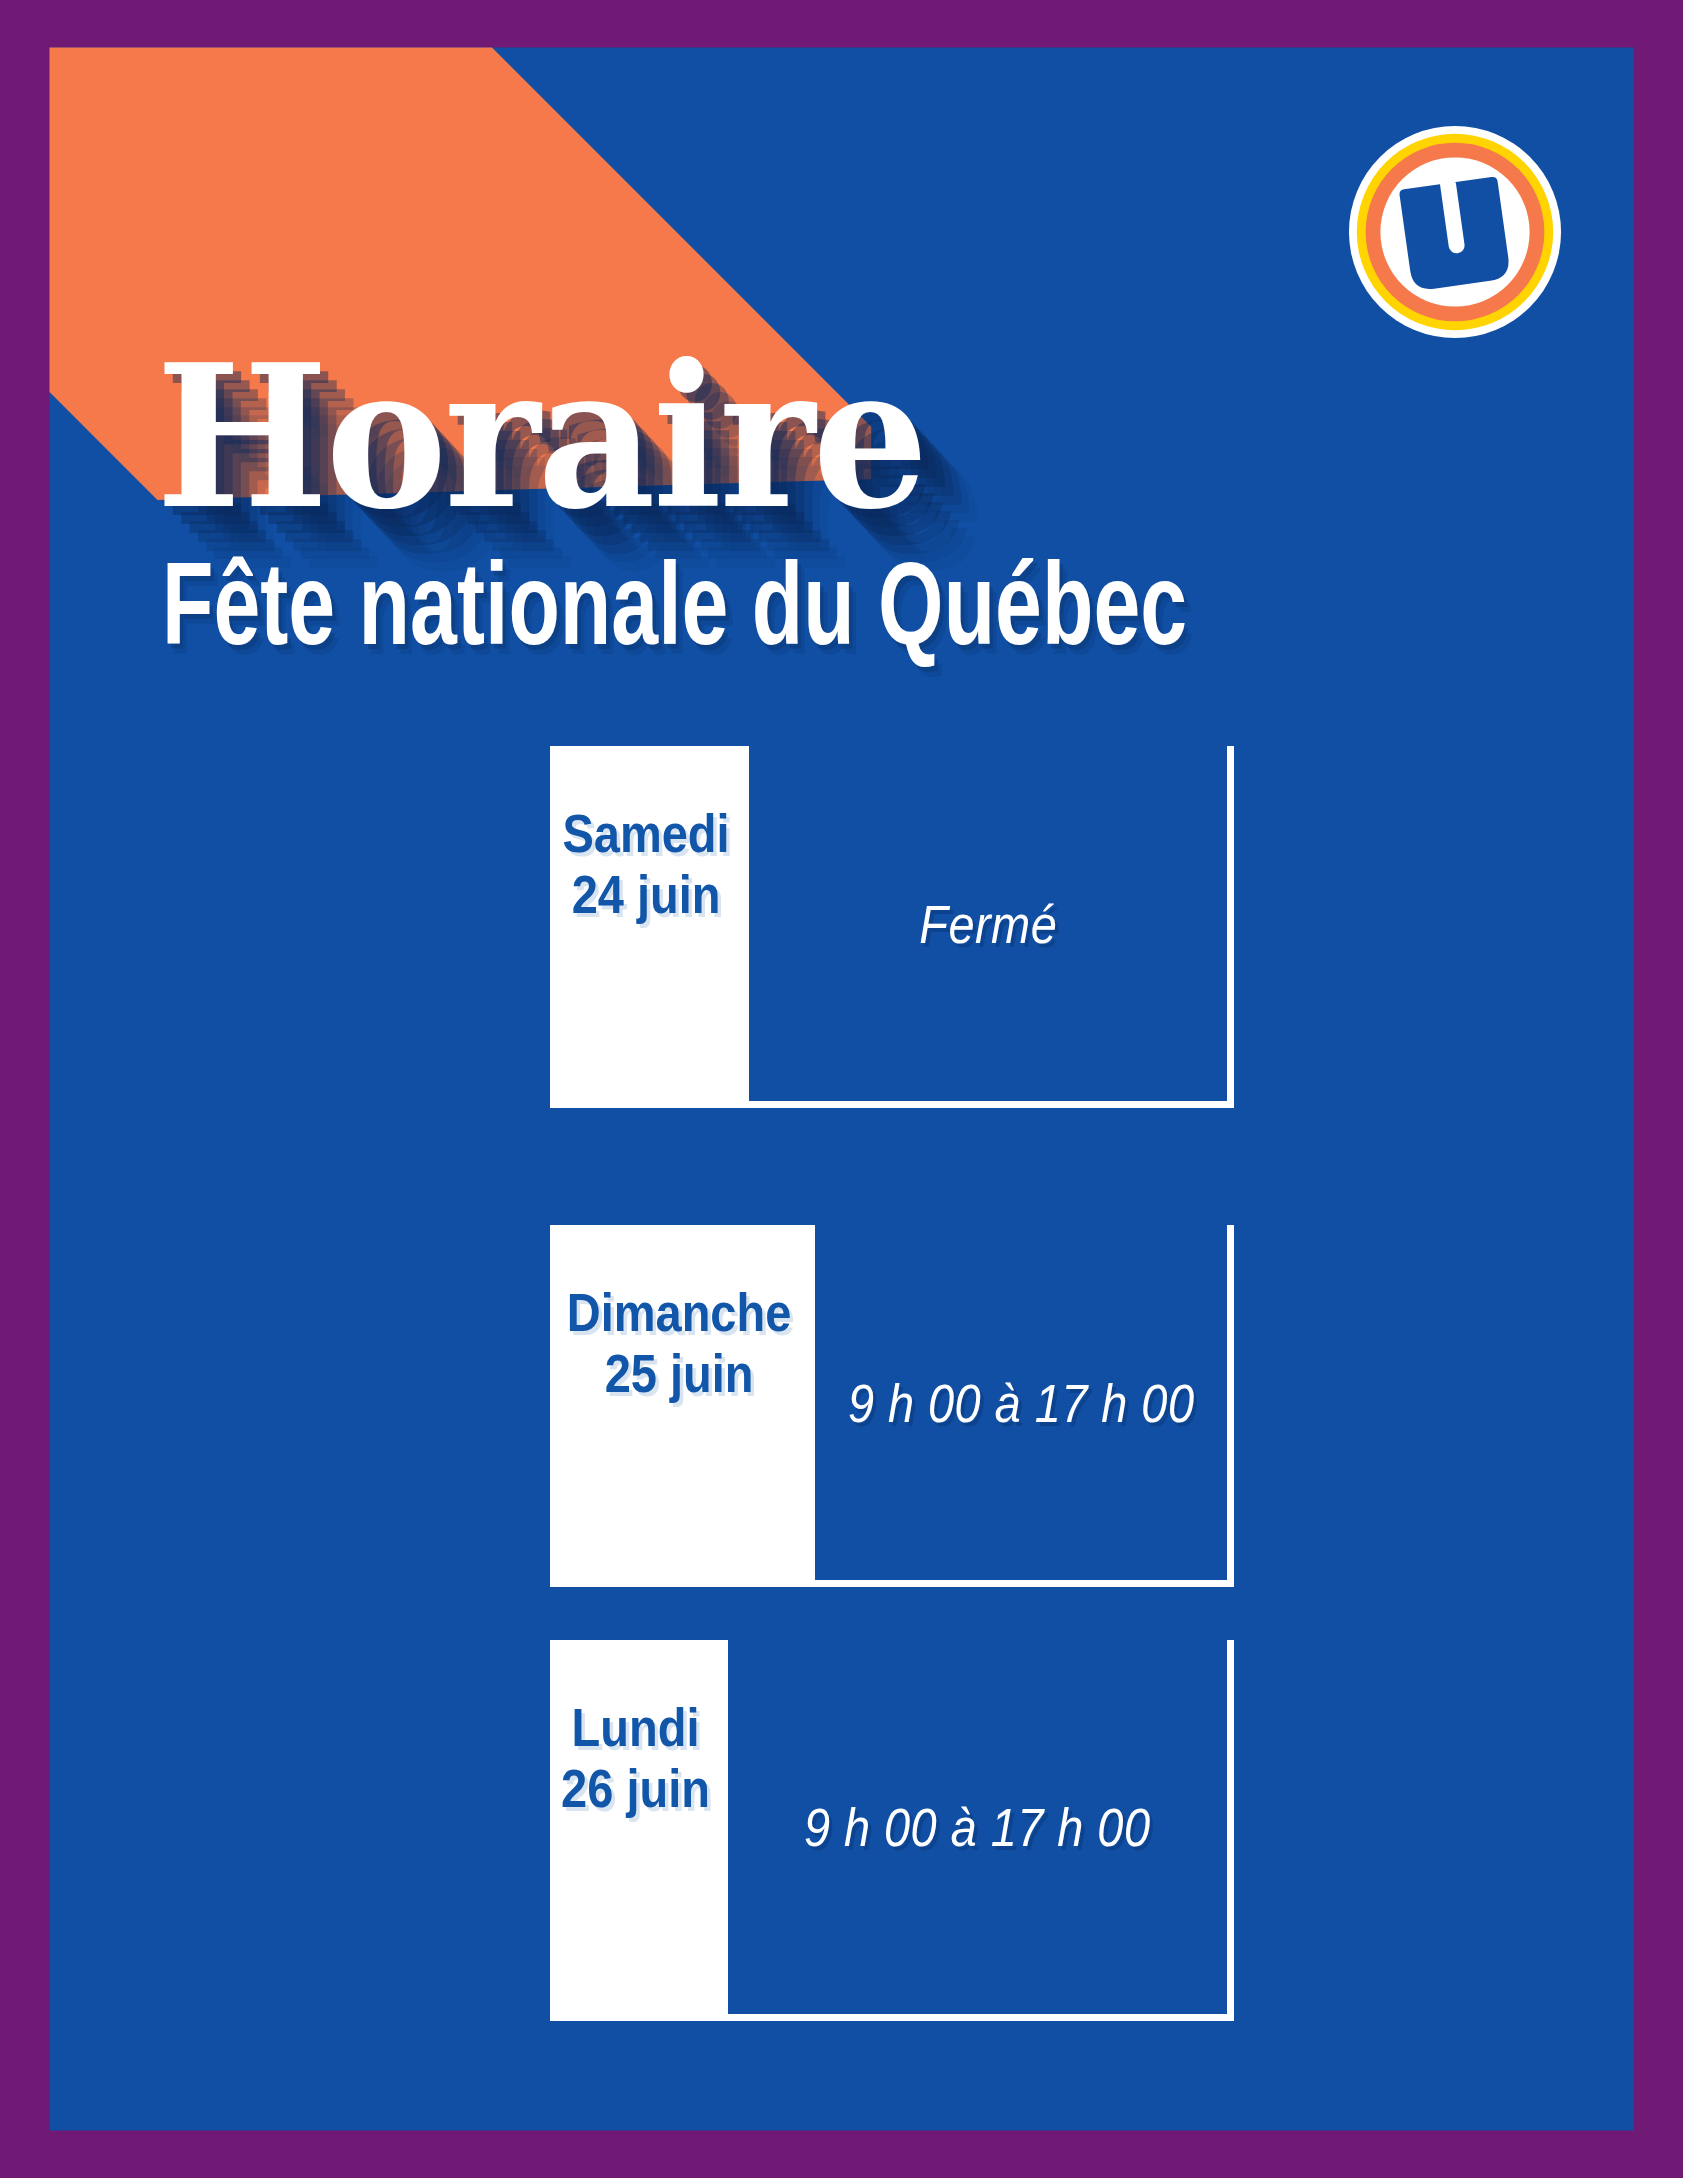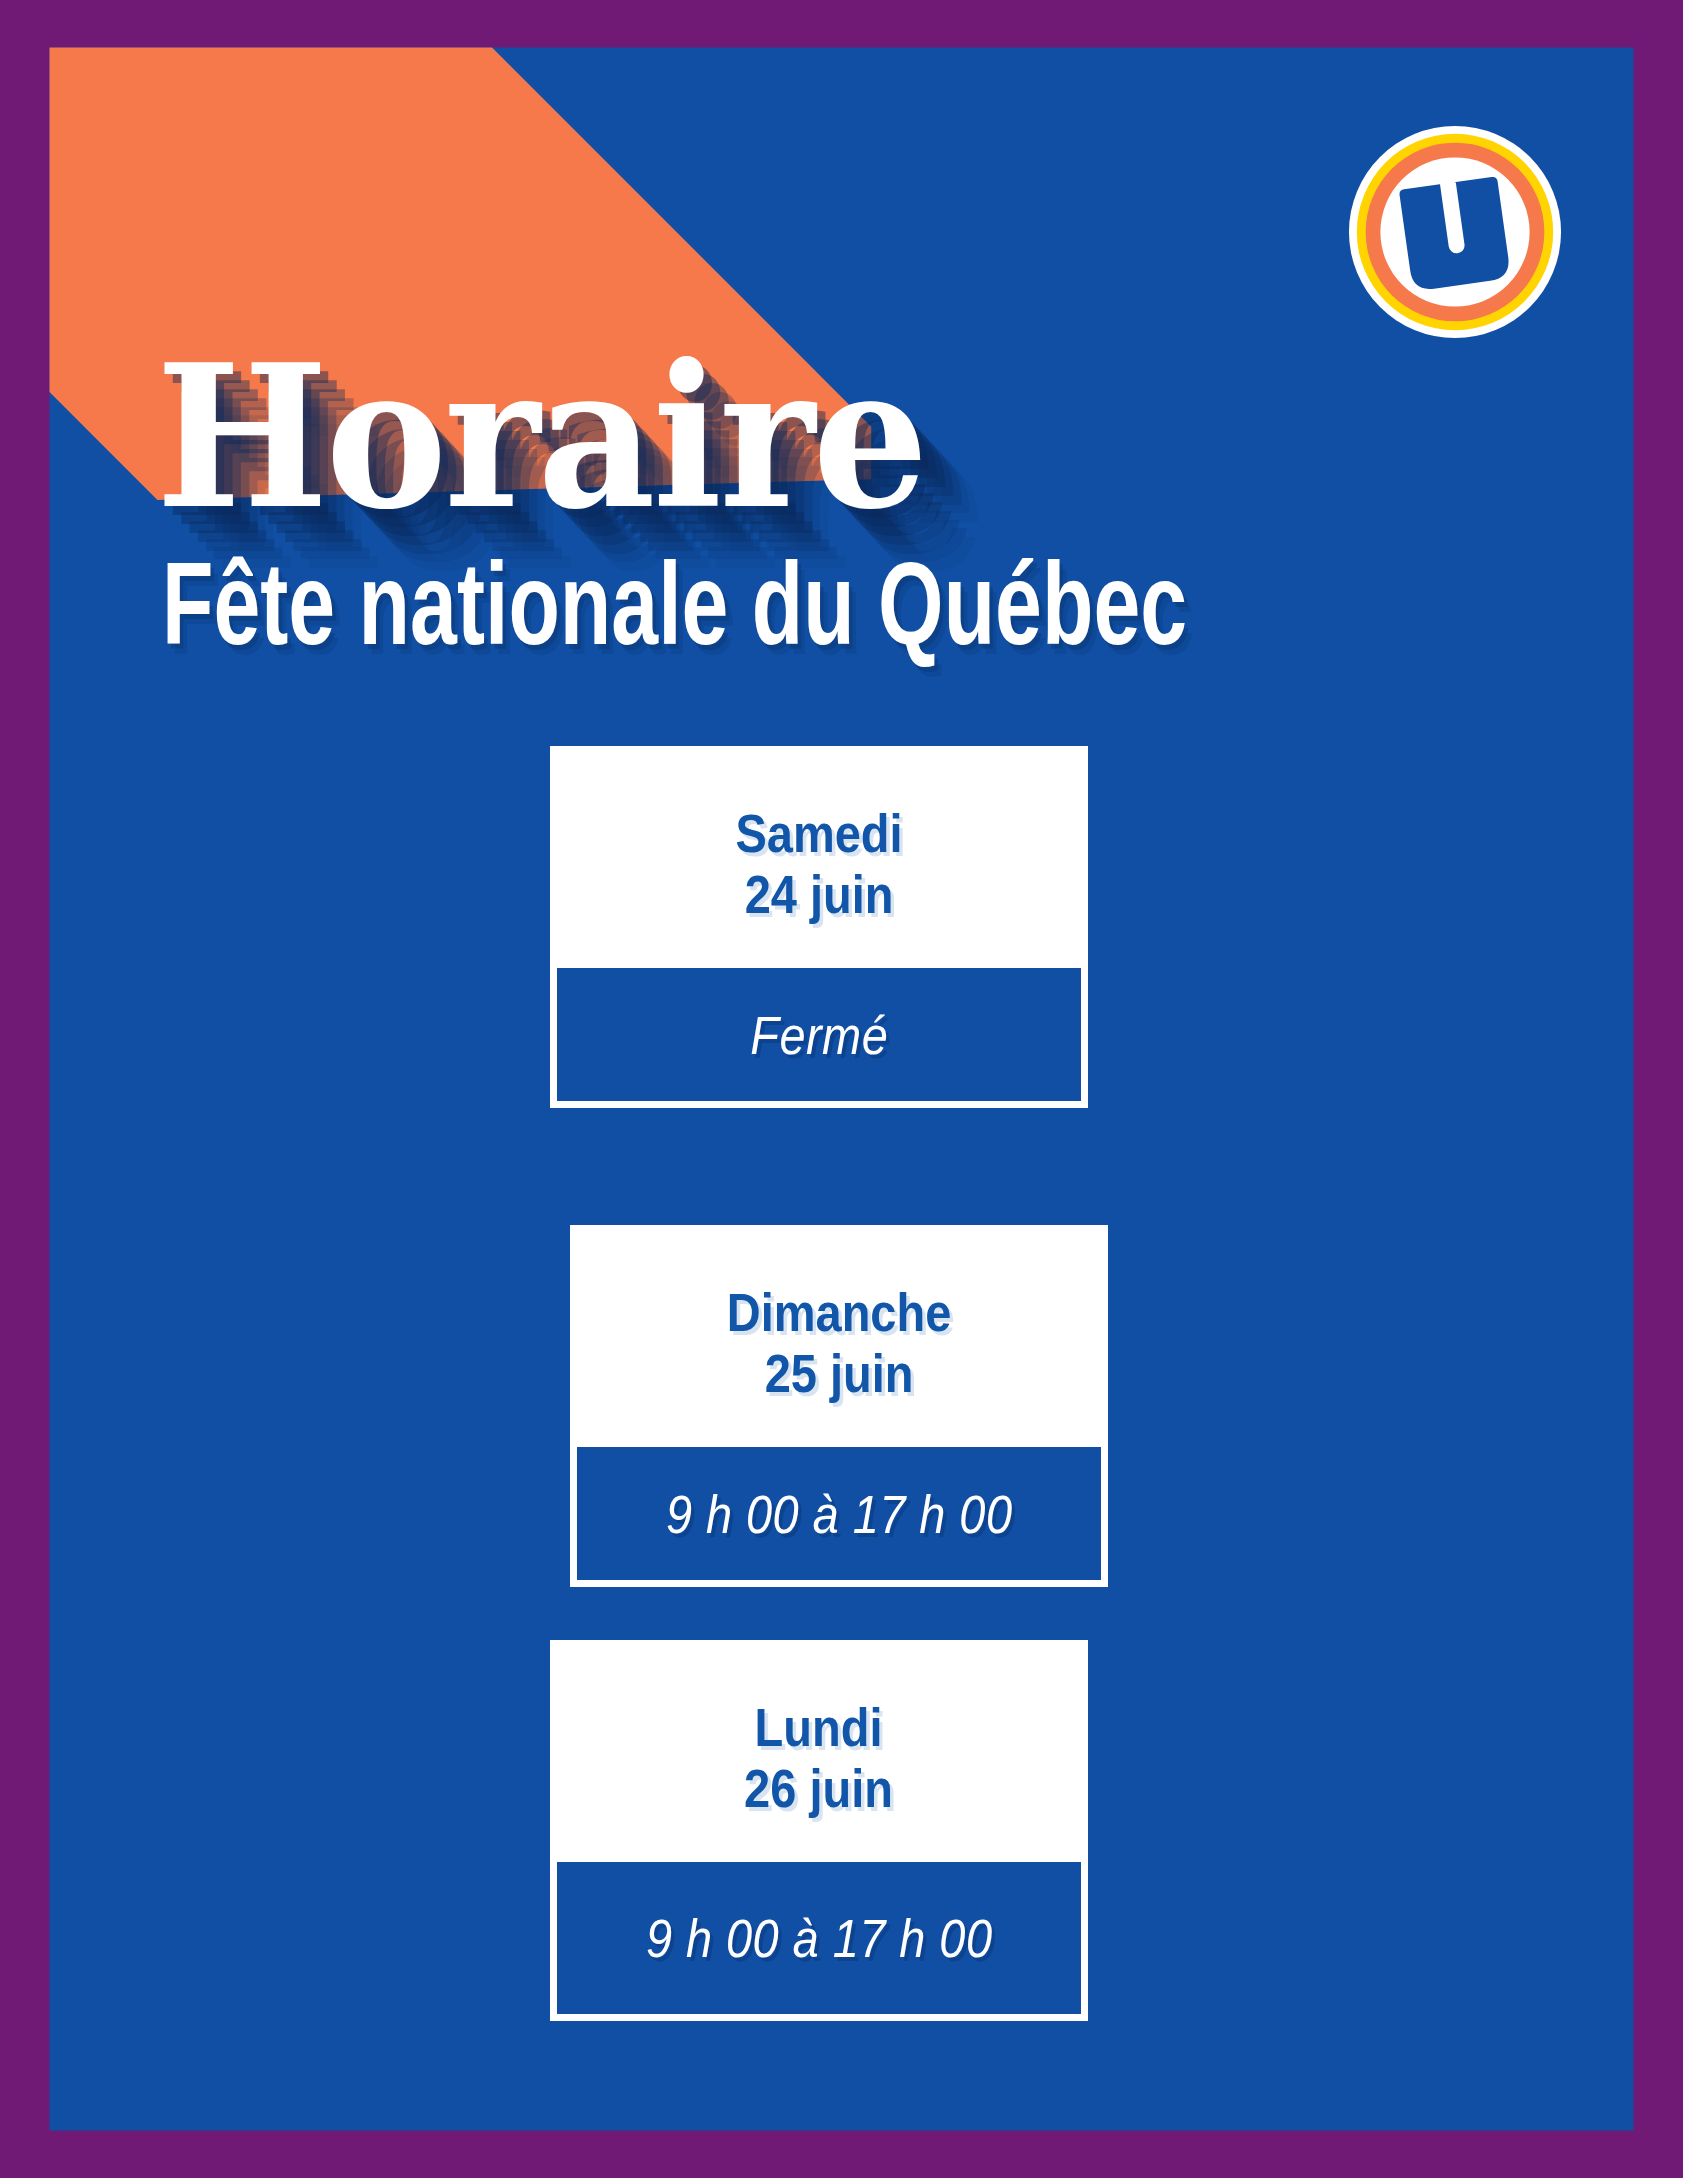--- a/index.html
+++ b/index.html
@@ -30,25 +30,25 @@
   }
   .subtitle{
     position:absolute;left:162px;top:545px;margin:0;
     font-weight:bold;font-size:117px;line-height:1;color:#ffffff;white-space:nowrap;
     transform:scaleX(0.72);transform-origin:left top;letter-spacing:0px;
     text-shadow:5px 5px rgba(10,40,90,.28),10px 10px rgba(10,40,90,.14);
   }
 
   
   .card{
-    position:absolute;left:550px;width:538px;background:#ffffff;
-    display:flex;flex-direction:column;
+    position:absolute;left:550px;width:684px;background:#ffffff;
+    display:flex;flex-direction:row;
   }
   .card-1{top:746px;height:362px;}
-  .card-2{top:1225px;height:362px;margin-left:20px;}
+  .card-2{top:1225px;height:362px;}
   .card-3{top:1640px;height:381px;}
   .card-white{
     height:222px;display:flex;flex-direction:column;align-items:center;justify-content:center;
     padding-top:14px;box-sizing:border-box;
   }
   .day-block{
     text-align:center;transform:scaleX(0.87);transform-origin:center top;
     font-weight:bold;font-size:54px;line-height:61px;color:#1256AA;white-space:nowrap;
     text-shadow:4px 4px rgba(16,86,170,.16);
   }

